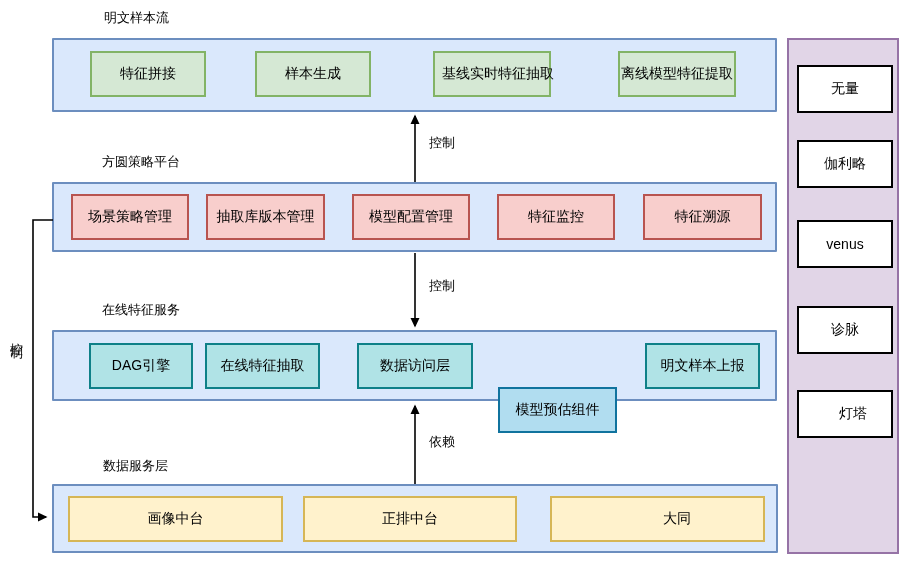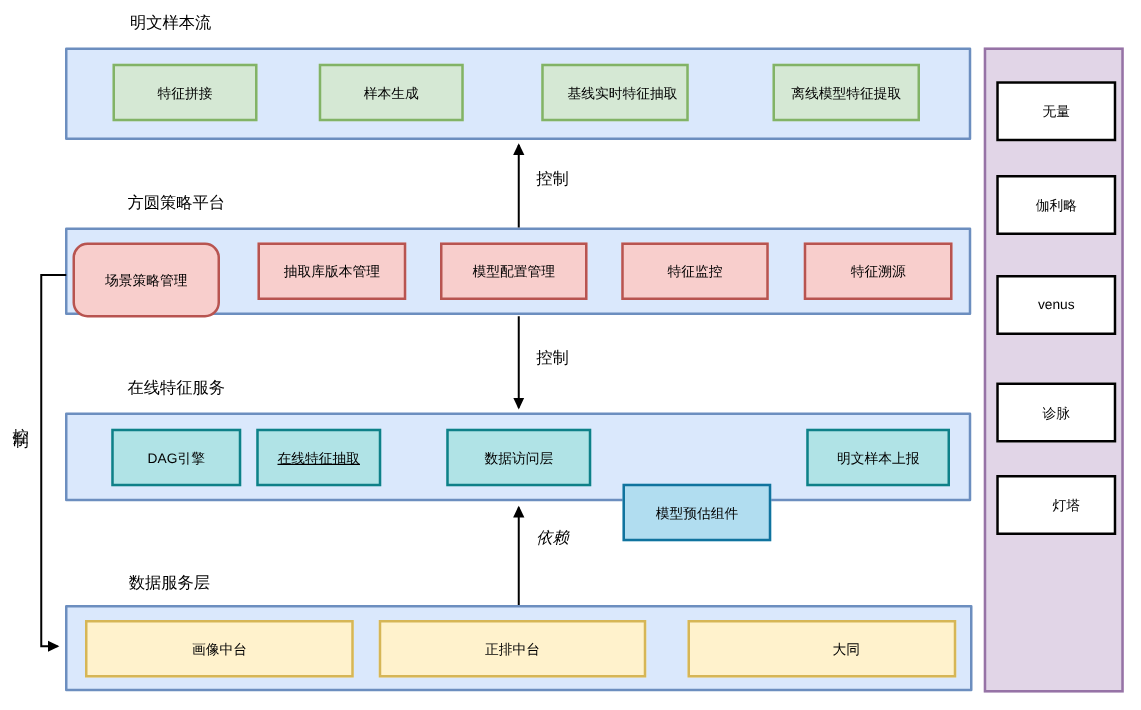--- a/index.html
+++ b/index.html
@@ -3,21 +3,21 @@
 <meta charset="utf-8">
 <style>
   html,body{margin:0;padding:0;background:#ffffff;}
   body{font-family:"Liberation Sans","DejaVu Sans",sans-serif;color:#1a1a1a;}
   .canvas{position:relative;width:913px;height:568px;background:#ffffff;overflow:hidden;}
 
   .layer-title{position:absolute;font-size:13px;color:#000;white-space:nowrap;}
   .layer{position:absolute;background:var(--container-fill);border:2px solid var(--container-stroke);box-sizing:border-box;border-radius:1px;}
 
   .node{position:absolute;display:flex;align-items:center;justify-content:center;
-        font-size:11px;color:#000;box-sizing:border-box;border:2px solid;text-align:center;white-space:nowrap;}
+        font-size:14px;color:#000;box-sizing:border-box;border:2px solid;text-align:center;white-space:nowrap;}
   .node.green {background:var(--green-fill); border-color:var(--green-stroke);}
   .node.red   {background:var(--red-fill);   border-color:var(--red-stroke);}
   .node.teal  {background:var(--teal-fill);  border-color:var(--teal-stroke);}
   .node.blue  {background:var(--blue-fill);  border-color:var(--blue-stroke);margin-top:44px;}
   .node.yellow{background:var(--yellow-fill);border-color:var(--yellow-stroke);}
   .node.white {background:var(--white-fill); border-color:var(--white-stroke);}
 
   .sidebar{position:absolute;left:787px;top:38px;width:112px;height:516px;
            background:var(--purple-fill);border:2px solid var(--purple-stroke);box-sizing:border-box;}
   .sidebar .node{left:8px;width:96px;height:48px;}
@@ -34,58 +34,58 @@
 
   <div class="layer-title" style="left:104px;top:9px;">明文样本流</div>
   <div class="layer" style="left:52px;top:38px;width:725px;height:74px;"></div>
   <div class="node green" style="left:90px;top:51px;width:116px;height:46px;">特征拼接</div>
   <div class="node green" style="left:255px;top:51px;width:116px;height:46px;">样本生成</div>
   <div class="node green" style="left:433px;top:51px;width:118px;height:46px;padding-left:12px;">基线实时特征抽取</div>
   <div class="node green" style="left:618px;top:51px;width:118px;height:46px;">离线模型特征提取</div>
 
   <div class="layer-title" style="left:102px;top:153px;">方圆策略平台</div>
   <div class="layer" style="left:52px;top:182px;width:725px;height:70px;"></div>
-  <div class="node red" style="left:58px;top:194px;width:118px;height:60px;border-radius:12px;">场景策略管理</div>
+  <div class="node red" style="left:71px;top:194px;width:118px;height:46px;">场景策略管理</div>
   <div class="node red" style="left:206px;top:194px;width:119px;height:46px;">抽取库版本管理</div>
   <div class="node red" style="left:352px;top:194px;width:118px;height:46px;">模型配置管理</div>
   <div class="node red" style="left:497px;top:194px;width:118px;height:46px;">特征监控</div>
   <div class="node red" style="left:643px;top:194px;width:119px;height:46px;">特征溯源</div>
 
   <div class="layer-title" style="left:102px;top:301px;">在线特征服务</div>
   <div class="layer" style="left:52px;top:330px;width:725px;height:71px;"></div>
   <div class="node teal" style="left:89px;top:343px;width:104px;height:46px;">DAG引擎</div>
-  <div class="node teal" style="left:205px;top:343px;width:100px;height:46px;text-decoration:underline;">在线特征抽取</div>
+  <div class="node teal" style="left:205px;top:343px;width:115px;height:46px;">在线特征抽取</div>
   <div class="node teal" style="left:357px;top:343px;width:116px;height:46px;">数据访问层</div>
   <div class="node blue" style="left:498px;top:343px;width:119px;height:46px;">模型预估组件</div>
   <div class="node teal" style="left:645px;top:343px;width:115px;height:46px;">明文样本上报</div>
 
   <div class="layer-title" style="left:103px;top:457px;">数据服务层</div>
   <div class="layer" style="left:52px;top:484px;width:726px;height:69px;"></div>
   <div class="node yellow" style="left:68px;top:496px;width:215px;height:46px;">画像中台</div>
   <div class="node yellow" style="left:303px;top:496px;width:214px;height:46px;">正排中台</div>
   <div class="node yellow" style="left:550px;top:496px;width:215px;height:46px;padding-left:39px;">大同</div>
 
   <div class="sidebar">
     <div class="node white" style="top:25px;">无量</div>
     <div class="node white" style="top:100px;">伽利略</div>
     <div class="node white" style="top:180px;">venus</div>
     <div class="node white" style="top:266px;">诊脉</div>
-    <div class="node white" style="top:340px;padding-left:16px;">灯塔</div>
+    <div class="node white" style="top:350px;padding-left:16px;">灯塔</div>
   </div>
 
   <svg class="overlay" width="913" height="568">
     <defs>
       <marker id="ah" markerWidth="11" markerHeight="10" refX="8" refY="5" orient="auto" markerUnits="userSpaceOnUse">
         <path d="M0,0.5 L9.5,5 L0,9.5 z" fill="#000"></path>
       </marker>
     </defs>
     <line x1="415" y1="182" x2="415" y2="116" stroke="#000" stroke-width="1.6" marker-end="url(#ah)"></line>
     <line x1="415" y1="253" x2="415" y2="326" stroke="#000" stroke-width="1.6" marker-end="url(#ah)"></line>
     <line x1="415" y1="484" x2="415" y2="406" stroke="#000" stroke-width="1.6" marker-end="url(#ah)"></line>
     <path d="M53,220 L33,220 L33,517 L46,517" fill="none" stroke="#000" stroke-width="1.6" marker-end="url(#ah)"></path>
   </svg>
 
   <div class="arrow-label" style="left:429px;top:134px;">控制</div>
   <div class="arrow-label" style="left:429px;top:277px;">控制</div>
-  <div class="arrow-label" style="left:429px;top:421px;font-style:italic;">依赖</div>
+  <div class="arrow-label" style="left:429px;top:433px;">依赖</div>
   <div class="arrow-label vertical" style="left:7px;top:332px;">控制</div>
 
 </div>
 
 </body></html>

